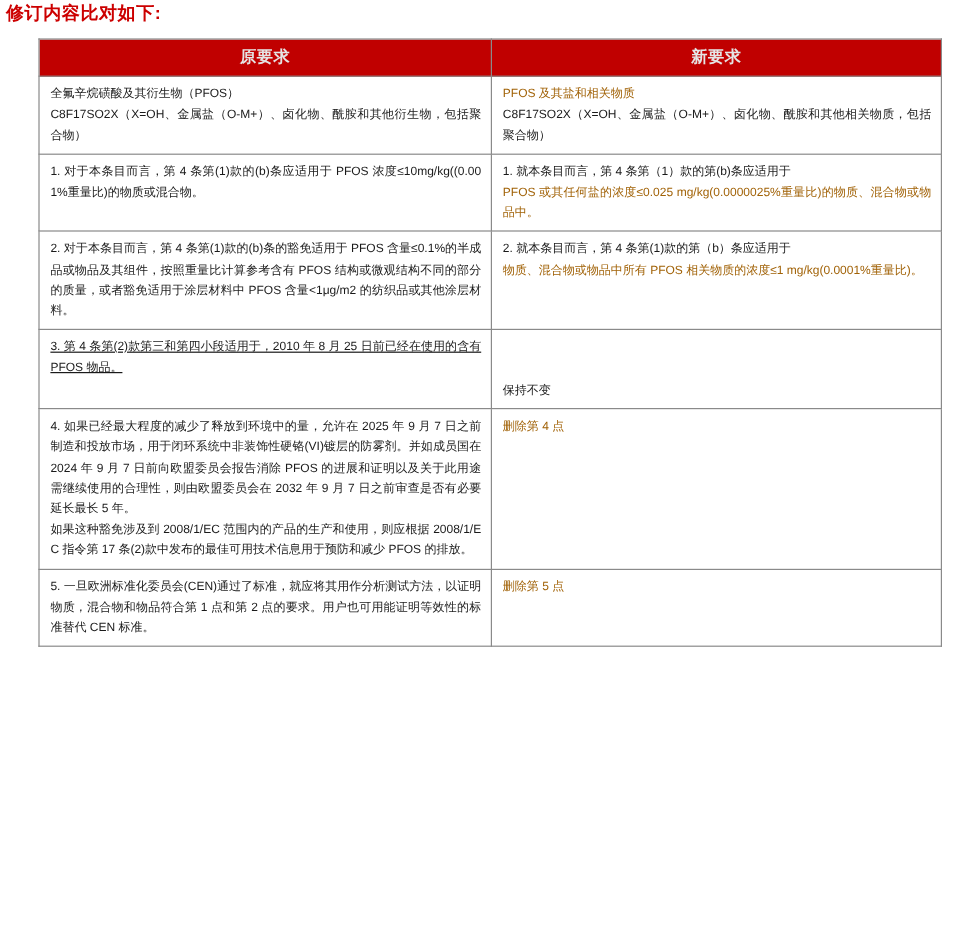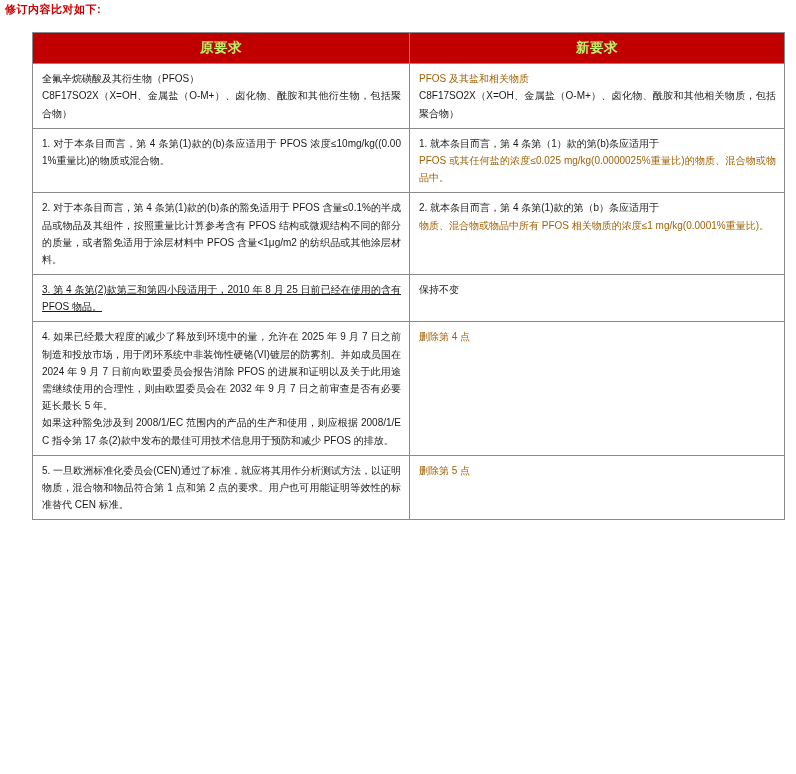--- a/index.html
+++ b/index.html
@@ -19,21 +19,21 @@
     position: relative;
     width: 796px;
     height: 774px;
     box-sizing: border-box;
   }
 
   .doc-title {
     position: absolute;
     left: 5px;
     top: 2px;
-    font-size: 11px;
+    font-size: 15px;
     font-weight: bold;
     color: #cc0000;
     letter-spacing: 0.5px;
     white-space: nowrap;
   }
 
   .compare-table {
     position: absolute;
     left: 32px;
     top: 32px;
@@ -52,21 +52,21 @@
     padding: 6px 8px 6px 9px;
     font-size: 10px;
     line-height: 1.72;
     text-align: justify;
     text-justify: inter-ideograph;
     word-break: break-all;
   }
 
   .compare-table thead th {
     background: #c00000;
-    color: #bef264;
+    color: #e5e5e5;
     font-weight: bold;
     font-size: 13.5px;
     text-align: center;
     vertical-align: middle;
     padding: 3px 22px 4px;
     border-color: #8a8a8a;
     height: 22px;
     letter-spacing: 0.5px;
   }
 
@@ -121,21 +121,21 @@
           <td>
             <span class="para txt-black" style="display: block;">2. 对于本条目而言，第 4 条第(1)款的(b)条的豁免适用于 PFOS 含量≤0.1%的半成品或物品及其组件，按照重量比计算参考含有 PFOS 结构或微观结构不同的部分的质量，或者豁免适用于涂层材料中 PFOS 含量&lt;1μg/m2 的纺织品或其他涂层材料。</span>
           </td>
           <td><span class="para txt-black" style="display: block;">2. 就本条目而言，第 4 条第(1)款的第（b）条应适用于 </span><span class="para txt-red" style="display: inline;">物质、混合物或物品中所有 PFOS 相关物质的浓度≤1 mg/kg(0.0001%重量比)。</span></td>
         </tr>
         <tr class="row-compact">
           <td>
             <span class="para txt-black" style="display: block; text-decoration: underline;">3. 第 4 条第(2)款第三和第四小段适用于，2010 年 8 月 25 日前已经在使用的含有 PFOS 物品。</span>
           </td>
           <td class="cell-center">
-            <span class="para txt-black" style="display: block;">保持不变</span>
+            <span class="para txt-black" style="display: block; margin-top: 36px;">保持不变</span>
           </td>
         </tr>
         <tr class="row-compact">
           <td>
             <span class="para txt-black" style="display: block;">4. 如果已经最大程度的减少了释放到环境中的量，允许在 2025 年 9 月 7 日之前制造和投放市场，用于闭环系统中非装饰性硬铬(VI)镀层的防雾剂。并如成员国在 2024 年 9 月 7 日前向欧盟委员会报告消除 PFOS 的进展和证明以及关于此用途需继续使用的合理性，则由欧盟委员会在 2032 年 9 月 7 日之前审查是否有必要延长最长 5 年。</span>
             <span class="para txt-black" style="display: block;">如果这种豁免涉及到 2008/1/EC 范围内的产品的生产和使用，则应根据 2008/1/EC 指令第 17 条(2)款中发布的最佳可用技术信息用于预防和减少 PFOS 的排放。</span>
           </td>
           <td class="cell-center">
             <span class="para txt-red" style="display: block;">删除第 4 点</span>
           </td>

